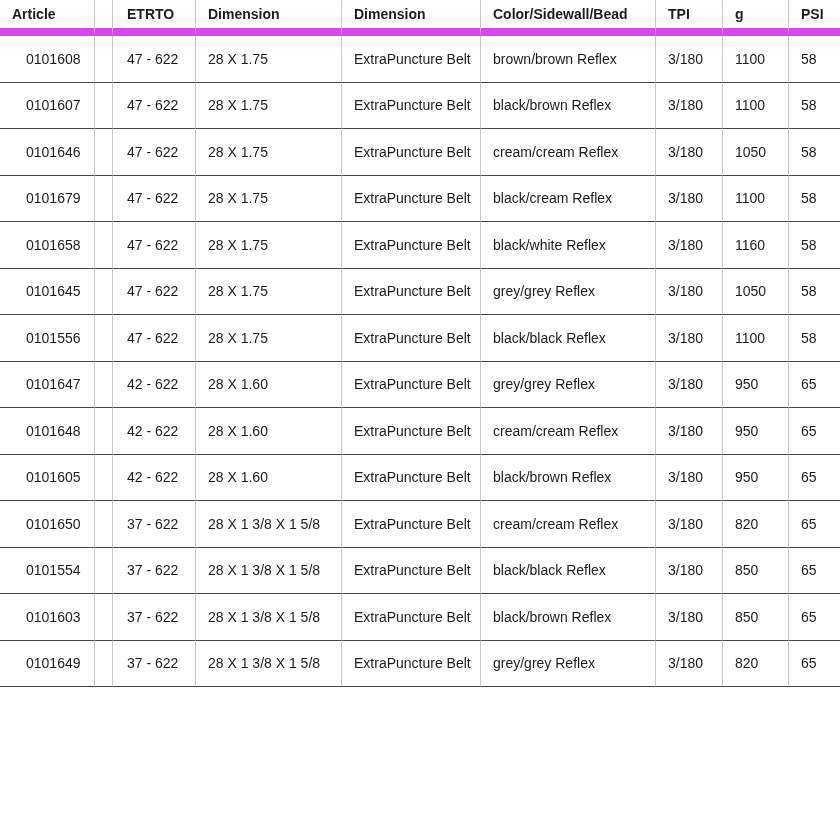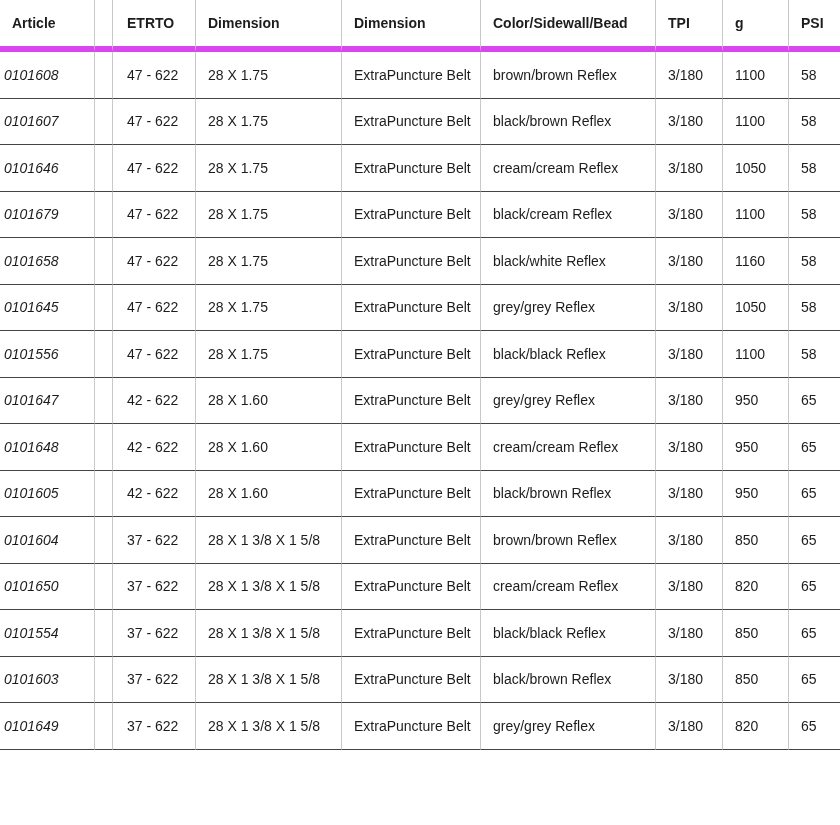--- a/index.html
+++ b/index.html
@@ -26,34 +26,34 @@
     box-sizing: border-box;
     padding: 0 0 0 12px;
     text-align: left;
     vertical-align: middle;
     white-space: nowrap;
     overflow: hidden;
     color: #1c1c1c;
     font-size: 14px;
   }
   .spec-table th {
-    height: 52px;
+    height: 36px;
     font-weight: bold;
-    border-bottom: 6px solid #d946ef;
+    border-bottom: 8px solid #d946ef;
   }
   .spec-table td {
     height: 46.5px;
     font-weight: normal;
     border-bottom: 1px solid #454545;
   }
   .spec-table th:not(:last-child),
   .spec-table td:not(:last-child) {
     border-right: 1px solid #c9c9c9;
   }
-  .spec-table td.c-article { padding-left: 4px; font-style: italic; }
+  .spec-table td.c-article { padding-left: 26px; }
   .spec-table th.c-etrto, .spec-table td.c-etrto { padding-left: 14px; }
 </style>
 </head>
 <body>
 
 <div class="viewport">
   <table class="spec-table">
     <colgroup>
       <col style="width:95px">
       <col style="width:18px">
@@ -183,31 +183,20 @@
     <td class="c-spacer"></td>
     <td class="c-etrto">42 - 622</td>
     <td class="c-dimension">28 X 1.60</td>
     <td class="c-technology">ExtraPuncture Belt</td>
     <td class="c-color">black/brown Reflex</td>
     <td class="c-tpi">3/180</td>
     <td class="c-g">950</td>
     <td class="c-psi">65</td>
   </tr>
         <tr>
-    <td class="c-article">0101604</td>
-    <td class="c-spacer"></td>
-    <td class="c-etrto">37 - 622</td>
-    <td class="c-dimension">28 X 1 3/8 X 1 5/8</td>
-    <td class="c-technology">ExtraPuncture Belt</td>
-    <td class="c-color">brown/brown Reflex</td>
-    <td class="c-tpi">3/180</td>
-    <td class="c-g">850</td>
-    <td class="c-psi">65</td>
-  </tr>
-        <tr>
     <td class="c-article">0101650</td>
     <td class="c-spacer"></td>
     <td class="c-etrto">37 - 622</td>
     <td class="c-dimension">28 X 1 3/8 X 1 5/8</td>
     <td class="c-technology">ExtraPuncture Belt</td>
     <td class="c-color">cream/cream Reflex</td>
     <td class="c-tpi">3/180</td>
     <td class="c-g">820</td>
     <td class="c-psi">65</td>
   </tr>

